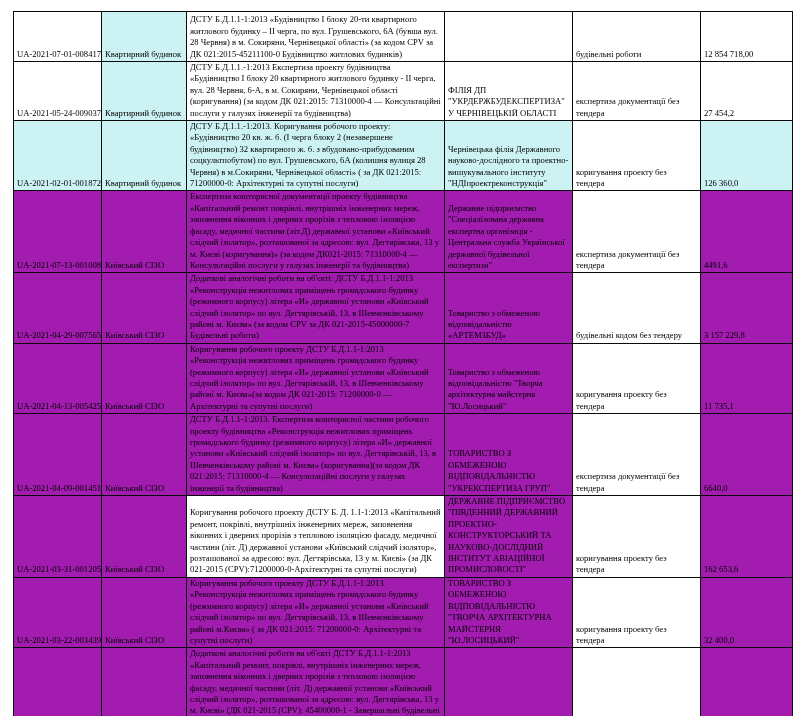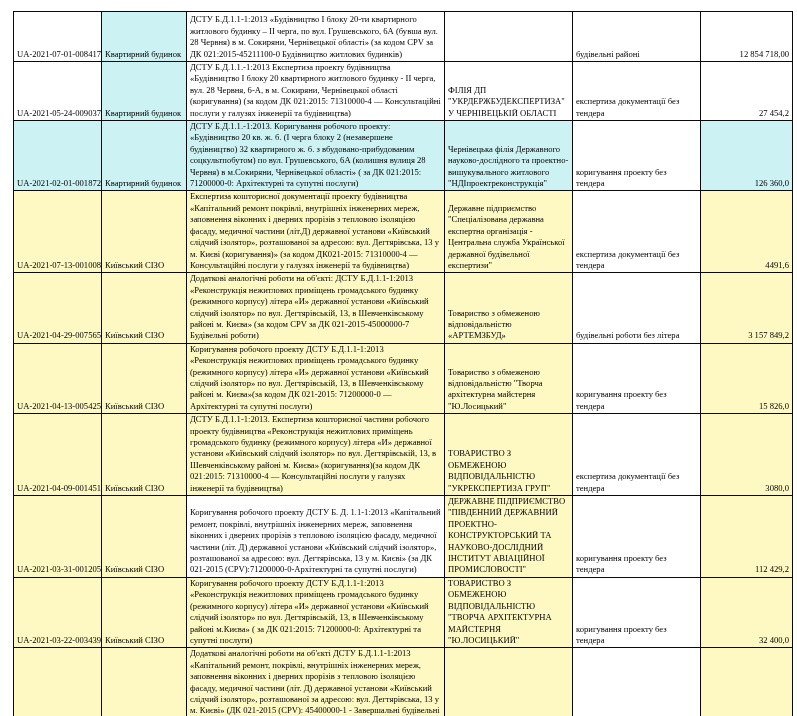--- a/index.html
+++ b/index.html
@@ -17,102 +17,102 @@
     border:1.5px solid #0a0a0a;
     vertical-align:bottom;
     padding:0 3px 1px 3px;
     font-size:8.6px;
     line-height:11.4px;
     overflow:hidden;
     word-wrap:break-word;
   }
   td.c-id{font-size:8.2px;white-space:nowrap;padding-left:1px;padding-right:0;}
   td.c-object{white-space:nowrap;}
-  td.c-amount{text-align:right;padding-right:2px;white-space:nowrap;}
+  td.c-amount{text-align:left;padding-right:2px;white-space:nowrap;}
   td.c-desc{vertical-align:bottom;}
   .t-white{background:#ffffff;}
   .t-cyan{background:#cdf2f3;}
-  .t-green{background:#fef9c3;}
+  .t-green{background:#a21caf;}
 </style>
 </head>
 <body>
 
 <table class="grid">
   <colgroup>
     <col style="width:88px">
     <col style="width:85px">
     <col style="width:258px">
     <col style="width:128px">
     <col style="width:128px">
     <col style="width:92px">
   </colgroup>
   <tbody>
       <tr style="height: 50px;">
         <td class="c-id t-white">UA-2021-07-01-008417-c</td>
         <td class="c-object t-cyan">Квартирний будинок</td>
         <td class="c-desc t-white">ДСТУ Б.Д.1.1-1:2013 «Будівництво І блоку 20-ти квартирного житлового будинку – ІІ черга, по вул. Грушевського, 6А (бувша вул. 28 Червня) в м. Сокиряни, Чернівецької області» (за кодом CPV за ДК 021:2015-45211100-0 Будівництво житлових будинків)</td>
         <td class="c-contractor t-white"></td>
-        <td class="c-procurement t-white">будівельні районі</td>
+        <td class="c-procurement t-white">будівельні роботи</td>
         <td class="c-amount t-white">12 854 718,00</td>
       </tr>
       <tr style="height: 50px;">
         <td class="c-id t-white">UA-2021-05-24-009037-b</td>
         <td class="c-object t-cyan">Квартирний будинок</td>
         <td class="c-desc t-white">ДСТУ Б.Д.1.1.-1:2013 Експертиза проекту будівництва «Будівництво І блоку 20 квартирного житлового будинку - ІІ черга, вул. 28 Червня, 6-А, в м. Сокиряни, Чернівецької області (коригування) (за кодом ДК 021:2015: 71310000-4 — Консультаційні послуги у галузях інженерії та будівництва)</td>
         <td class="c-contractor t-white">ФІЛІЯ ДП "УКРДЕРЖБУДЕКСПЕРТИЗА" У ЧЕРНІВЕЦЬКІЙ ОБЛАСТІ</td>
         <td class="c-procurement t-white">експертиза документації без тендера</td>
         <td class="c-amount t-white">27 454,2</td>
       </tr>
       <tr style="height: 52px;">
         <td class="c-id t-cyan">UA-2021-02-01-001872-b</td>
         <td class="c-object t-cyan">Квартирний будинок</td>
         <td class="c-desc t-cyan">ДСТУ Б.Д.1.1.-1:2013. Коригування робочого проекту: «Будівництво 20 кв. ж. б. (І черга блоку 2 (незавершене будівництво) 32 квартирного ж. б. з вбудовано-прибудованим соцкультпобутом) по вул. Грушевського, 6А (колишня вулиця 28 Червня) в м.Сокиряни, Чернівецької області» ( за ДК 021:2015: 71200000-0: Архітектурні та супутні послуги)</td>
-        <td class="c-contractor t-cyan">Чернівецька філія Державного науково-дослідного та проектно-вишукувального житлового "НДІпроектреконструкція"</td>
+        <td class="c-contractor t-cyan">Чернівецька філія Державного науково-дослідного та проектно-вишукувального інституту "НДІпроектреконструкція"</td>
         <td class="c-procurement t-white">коригування проекту без тендера</td>
         <td class="c-amount t-cyan">126 360,0</td>
       </tr>
       <tr style="height: 64px;">
         <td class="c-id t-green">UA-2021-07-13-001008-b</td>
         <td class="c-object t-green">Київський СІЗО</td>
         <td class="c-desc t-green">Експертиза кошторисної документації проекту будівництва «Капітальний ремонт покрівлі, внутрішніх інженерних мереж, заповнення віконних і дверних прорізів з тепловою ізоляцією фасаду, медичної частини (літ.Д) державної установи «Київський слідчий ізолятор», розташованої за адресою: вул. Дегтярівська, 13 у м. Києві (коригування)» (за кодом ДК021-2015: 71310000-4 — Консультаційні послуги у галузях інженерії та будівництва)</td>
         <td class="c-contractor t-green">Державне підприємство "Спеціалізована державна експертна організація - Центральна служба Української державної будівельної експертизи"</td>
         <td class="c-procurement t-white">експертиза документації без тендера</td>
         <td class="c-amount t-green">4491,6</td>
       </tr>
       <tr style="height: 55px;">
         <td class="c-id t-green">UA-2021-04-29-007565-c</td>
         <td class="c-object t-green">Київський СІЗО</td>
         <td class="c-desc t-green">Додаткові аналогічні роботи на об'єкті: ДСТУ Б.Д.1.1-1:2013 «Реконструкція нежитлових приміщень громадського будинку (режимного корпусу) літера «И» державної установи «Київський слідчий ізолятор» по вул. Дегтярівській, 13, в Шевченківському районі м. Києва» (за кодом CPV за ДК 021-2015-45000000-7 Будівельні роботи)</td>
         <td class="c-contractor t-green">Товариство з обмеженою відповідальністю «АРТЕМЗБУД»</td>
-        <td class="c-procurement t-white">будівельні роботи без літера</td>
-        <td class="c-amount t-green">3 157 849,2</td>
+        <td class="c-procurement t-white">будівельні кодом без тендеру</td>
+        <td class="c-amount t-green">3 157 229,8</td>
       </tr>
       <tr style="height: 50px;">
         <td class="c-id t-green">UA-2021-04-13-005425-a</td>
         <td class="c-object t-green">Київський СІЗО</td>
         <td class="c-desc t-green">Коригування робочого проекту ДСТУ Б.Д.1.1-1:2013 «Реконструкція нежитлових приміщень громадського будинку (режимного корпусу) літера «И» державної установи «Київський слідчий ізолятор» по вул. Дегтярівській, 13, в Шевченківському районі м. Києва»(за кодом ДК 021-2015: 71200000-0 — Архітектурні та супутні послуги)</td>
         <td class="c-contractor t-green">Товариство з обмеженою відповідальністю "Творча архітектурна майстерня "Ю.Лосицький"</td>
         <td class="c-procurement t-white">коригування проекту без тендера</td>
-        <td class="c-amount t-green">15 826,0</td>
+        <td class="c-amount t-green">11 735,1</td>
       </tr>
       <tr style="height: 62px;">
         <td class="c-id t-green">UA-2021-04-09-001451-b</td>
         <td class="c-object t-green">Київський СІЗО</td>
         <td class="c-desc t-green">ДСТУ Б.Д.1.1-1:2013. Експертиза кошторисної частини робочого проекту будівництва «Реконструкція нежитлових приміщень громадського будинку (режимного корпусу) літера «И» державної установи «Київський слідчий ізолятор» по вул. Дегтярівській, 13, в Шевченківському районі м. Києва» (коригування)(за кодом ДК 021:2015: 71310000-4 — Консультаційні послуги у галузях інженерії та будівництва)</td>
         <td class="c-contractor t-green">ТОВАРИСТВО З ОБМЕЖЕНОЮ ВІДПОВІДАЛЬНІСТЮ "УКРЕКСПЕРТИЗА ГРУП"</td>
         <td class="c-procurement t-white">експертиза документації без тендера</td>
-        <td class="c-amount t-green">3080,0</td>
+        <td class="c-amount t-green">6640,0</td>
       </tr>
       <tr style="height: 74px;">
         <td class="c-id t-green">UA-2021-03-31-001205-c</td>
         <td class="c-object t-green">Київський СІЗО</td>
         <td class="c-desc t-white">Коригування робочого проекту ДСТУ Б. Д. 1.1-1:2013 «Капітальний ремонт, покрівлі, внутрішніх інженерних мереж, заповнення віконних і дверних прорізів з тепловою ізоляцією фасаду, медичної частини (літ. Д) державної установи «Київський слідчий ізолятор», розташованої за адресою: вул. Дегтярівська, 13 у м. Києві» (за ДК 021-2015 (CPV):71200000-0-Архітектурні та супутні послуги)</td>
         <td class="c-contractor t-green">ДЕРЖАВНЕ ПІДПРИЄМСТВО "ПІВДЕННИЙ ДЕРЖАВНИЙ ПРОЕКТНО-КОНСТРУКТОРСЬКИЙ ТА НАУКОВО-ДОСЛІДНИЙ ІНСТИТУТ АВІАЦІЙНОЇ ПРОМИСЛОВОСТІ"</td>
         <td class="c-procurement t-white">коригування проекту без тендера</td>
-        <td class="c-amount t-green">112 429,2</td>
+        <td class="c-amount t-green">162 653,6</td>
       </tr>
       <tr style="height: 55px;">
         <td class="c-id t-green">UA-2021-03-22-003439-c</td>
         <td class="c-object t-green">Київський СІЗО</td>
         <td class="c-desc t-green">Коригування робочого проекту ДСТУ Б.Д.1.1-1:2013 «Реконструкція нежитлових приміщень громадського будинку (режимного корпусу) літера «И» державної установи «Київський слідчий ізолятор» по вул. Дегтярівській, 13, в Шевченківському районі м.Києва» ( за ДК 021:2015: 71200000-0: Архітектурні та супутні послуги)</td>
         <td class="c-contractor t-green">ТОВАРИСТВО З ОБМЕЖЕНОЮ ВІДПОВІДАЛЬНІСТЮ "ТВОРЧА АРХІТЕКТУРНА МАЙСТЕРНЯ "Ю.ЛОСИЦЬКИЙ"</td>
         <td class="c-procurement t-white">коригування проекту без тендера</td>
         <td class="c-amount t-green">32 400,0</td>
       </tr>
       <tr style="height: 76px;">

